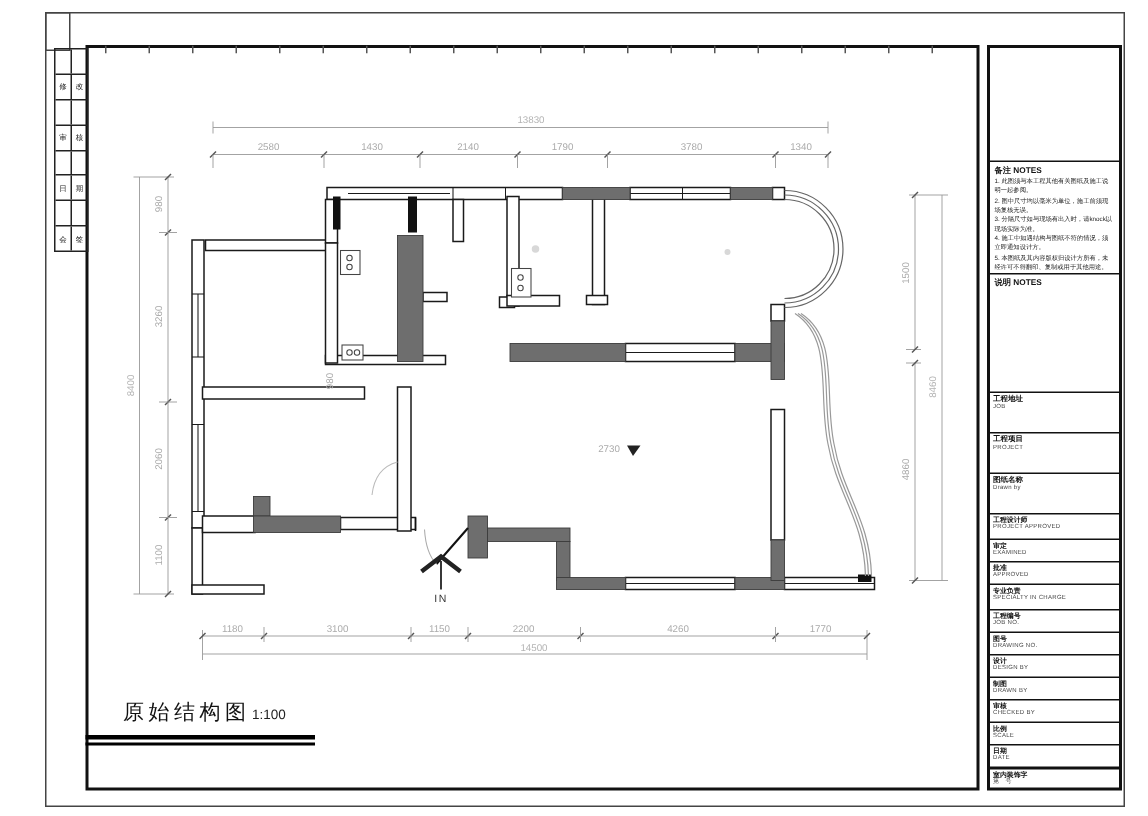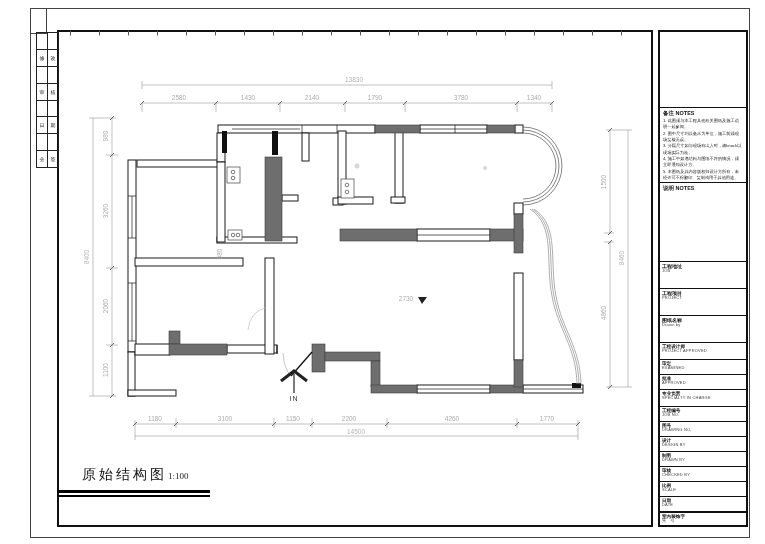--- a/index.html
+++ b/index.html
@@ -17,21 +17,21 @@
   .strip-cell{flex:1;border-right:1px solid #222;font-size:5px;color:#222;display:flex;
               align-items:center;justify-content:center;overflow:hidden;}
   .strip-cell:last-child{border-right:none;}
   
   svg.plan{position:absolute;left:0;top:0;}
   .dim{fill:#ababab;font-size:6.5px;font-family:"Liberation Sans",sans-serif;}
   .dimlg{fill:#b4b4b4;font-size:6.5px;}
   
   .plan-title{position:absolute;left:82px;top:466px;font-size:14px;letter-spacing:3px;color:#111;
               font-family:"Liberation Serif",serif;}
-  .plan-scale{position:absolute;left:168px;top:471px;font-size:9px;color:#222;font-family:Liberation Serif, serif;}
+  .plan-scale{position:absolute;left:168px;top:471px;font-size:9px;color:#222;}
   .title-rule1{position:absolute;left:57px;top:490px;width:153px;height:3px;background:#000;}
   .title-rule2{position:absolute;left:57px;top:495px;width:153px;height:2px;background:#000;}
   
   .tb{position:absolute;left:658px;top:30px;width:86px;height:493px;border:2px solid #111;
       display:flex;flex-direction:column;background:#fff;}
   .tb-logo{height:94px;border-bottom:1px solid #111;}
   .tb-notes{height:70px;border-bottom:1px solid #111;padding:2px 3px;}
   .tb-notes-h{font-size:5.5px;font-weight:bold;color:#111;margin-bottom:1px;}
   .tb-note{font-size:4.2px;color:#222;line-height:1.5;}
   .tb-notes2{height:92px;border-bottom:1px solid #111;padding:2px 3px;}

